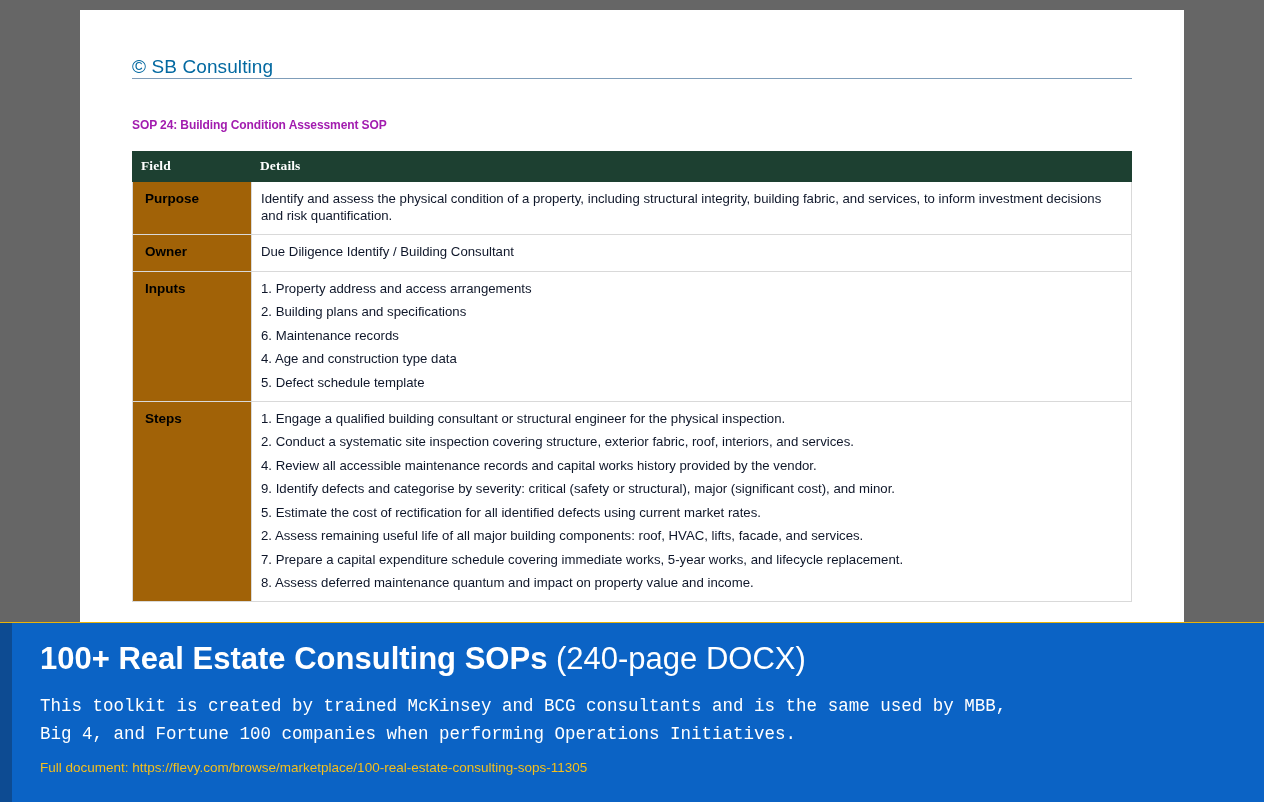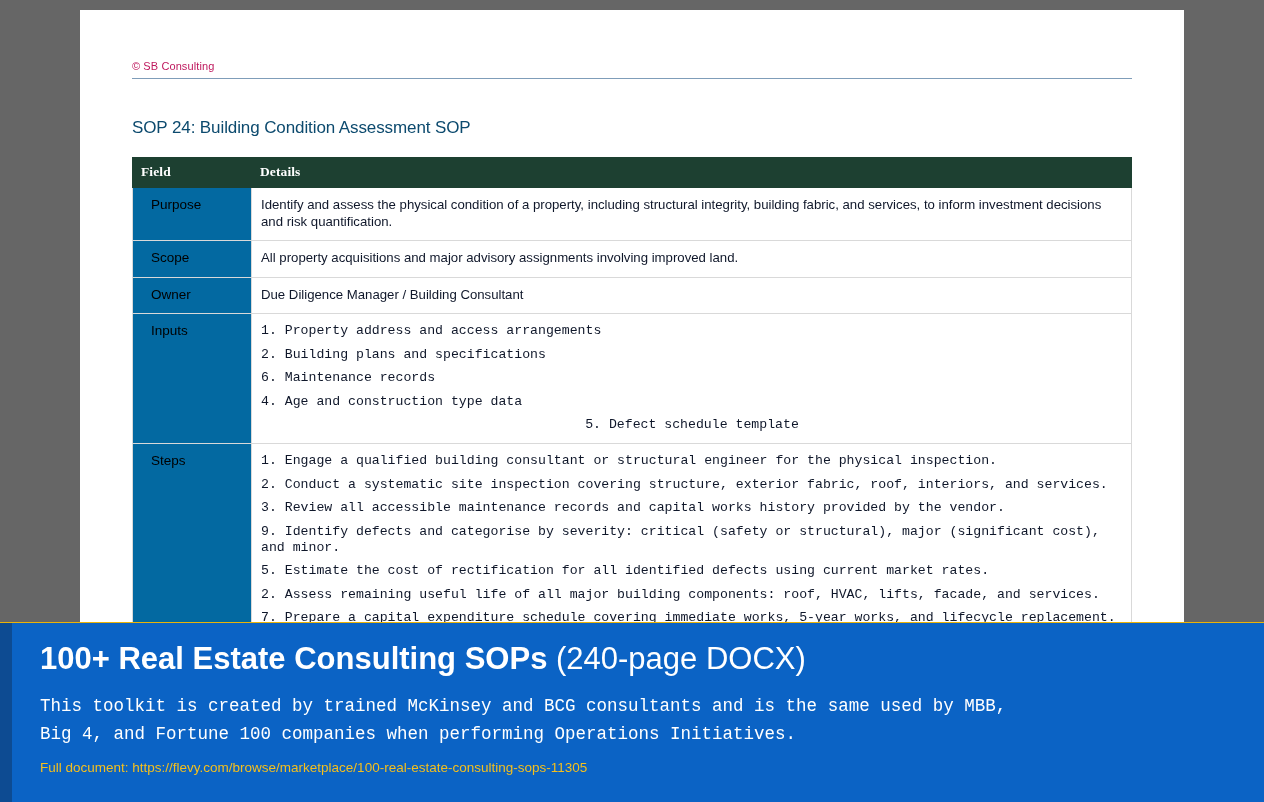--- a/index.html
+++ b/index.html
@@ -34,32 +34,32 @@
     right: 52px;
   }
 
   
   #doc-header {
     padding-bottom: 3px;
     border-bottom: 1.5px solid #7f9db9;
     width: 1000px;
   }
   #doc-header-text {
-    font-size: 11px;
-    color: #be185d;
+    font-size: 19px;
+    color: #0369a1;
     line-height: 17px;
     letter-spacing: .1px;
   }
 
   
   #sop-title {
     margin-top: 39px;
-    font-size: 17px;
-    font-weight: normal;
-    color: #0c4a6e;
+    font-size: 12px;
+    font-weight: bold;
+    color: #a21caf;
     letter-spacing: -0.1px;
   }
 
   
   #sop-table {
     margin-top: 19px;
     width: 1000px;
     border-collapse: collapse;
     table-layout: fixed;
   }
@@ -81,44 +81,43 @@
   #sop-table thead th.th-field { width: 102px; }
 
   #sop-table tbody td {
     font-size: 13.2px;
     color: #0f172a;
     line-height: 16.5px;
     border: 1px solid #d9d9d9;
     padding: 9px 8px 10px 8px;
   }
   #sop-table tbody td.cell-field {
-    background: #0369a1;
-    font-weight: normal;
+    background: #a16207;
+    font-weight: bold;
     font-size: 13.5px;
-    padding-left: 18px;
+    padding-left: 12px;
     color: #000000;
   }
   #sop-table tbody td.cell-details {
     background: #ffffff;
     padding-left: 9px;
   }
   .detail-para {
     margin: 0;
   }
   .detail-list {
     margin: 0;
     padding: 0;
     list-style: none;
   }
   .detail-list li {
     margin: 0 0 7.5px 0;
     line-height: 16px;
-    font-family: Liberation Mono, monospace;
-  }
-  .detail-list li:last-child { margin-bottom: 0; text-align: center; }
+  }
+  .detail-list li:last-child { margin-bottom: 0; }
 
   
   #promo-banner {
     position: absolute;
     left: 0;
     top: 622px;
     width: 1264px;
     height: 231px;
     background: #0b63c5;
     border-top: 1px solid #eab308;
@@ -186,50 +185,44 @@
       </thead>
       <tbody id="sop-table-body">
 
       <tr>
             <td class="cell-field">Purpose</td>
             <td class="cell-details">
               <p class="detail-para">Identify and assess the physical condition of a property, including structural integrity, building fabric, and services, to inform investment decisions and risk quantification.</p>
             </td>
           </tr>
           <tr>
-            <td class="cell-field">Scope</td>
-            <td class="cell-details">
-              <p class="detail-para">All property acquisitions and major advisory assignments involving improved land.</p>
-            </td>
-          </tr>
-          <tr>
             <td class="cell-field">Owner</td>
             <td class="cell-details">
-              <p class="detail-para">Due Diligence Manager / Building Consultant</p>
+              <p class="detail-para">Due Diligence Identify / Building Consultant</p>
             </td>
           </tr>
           <tr>
             <td class="cell-field">Inputs</td>
             <td class="cell-details">
               <ul class="detail-list">
                 <li>1. Property address and access arrangements</li>
                 <li>2. Building plans and specifications</li>
                 <li>6. Maintenance records</li>
                 <li>4. Age and construction type data</li>
                 <li>5. Defect schedule template</li>
               </ul>
             </td>
           </tr>
           <tr>
             <td class="cell-field">Steps</td>
             <td class="cell-details">
               <ul class="detail-list">
                 <li>1. Engage a qualified building consultant or structural engineer for the physical inspection.</li>
                 <li>2. Conduct a systematic site inspection covering structure, exterior fabric, roof, interiors, and services.</li>
-                <li>3. Review all accessible maintenance records and capital works history provided by the vendor.</li>
+                <li>4. Review all accessible maintenance records and capital works history provided by the vendor.</li>
                 <li>9. Identify defects and categorise by severity: critical (safety or structural), major (significant cost), and minor.</li>
                 <li>5. Estimate the cost of rectification for all identified defects using current market rates.</li>
                 <li>2. Assess remaining useful life of all major building components: roof, HVAC, lifts, facade, and services.</li>
                 <li>7. Prepare a capital expenditure schedule covering immediate works, 5-year works, and lifecycle replacement.</li>
                 <li>8. Assess deferred maintenance quantum and impact on property value and income.</li>
               </ul>
             </td>
           </tr>
         </tbody>
     </table>

